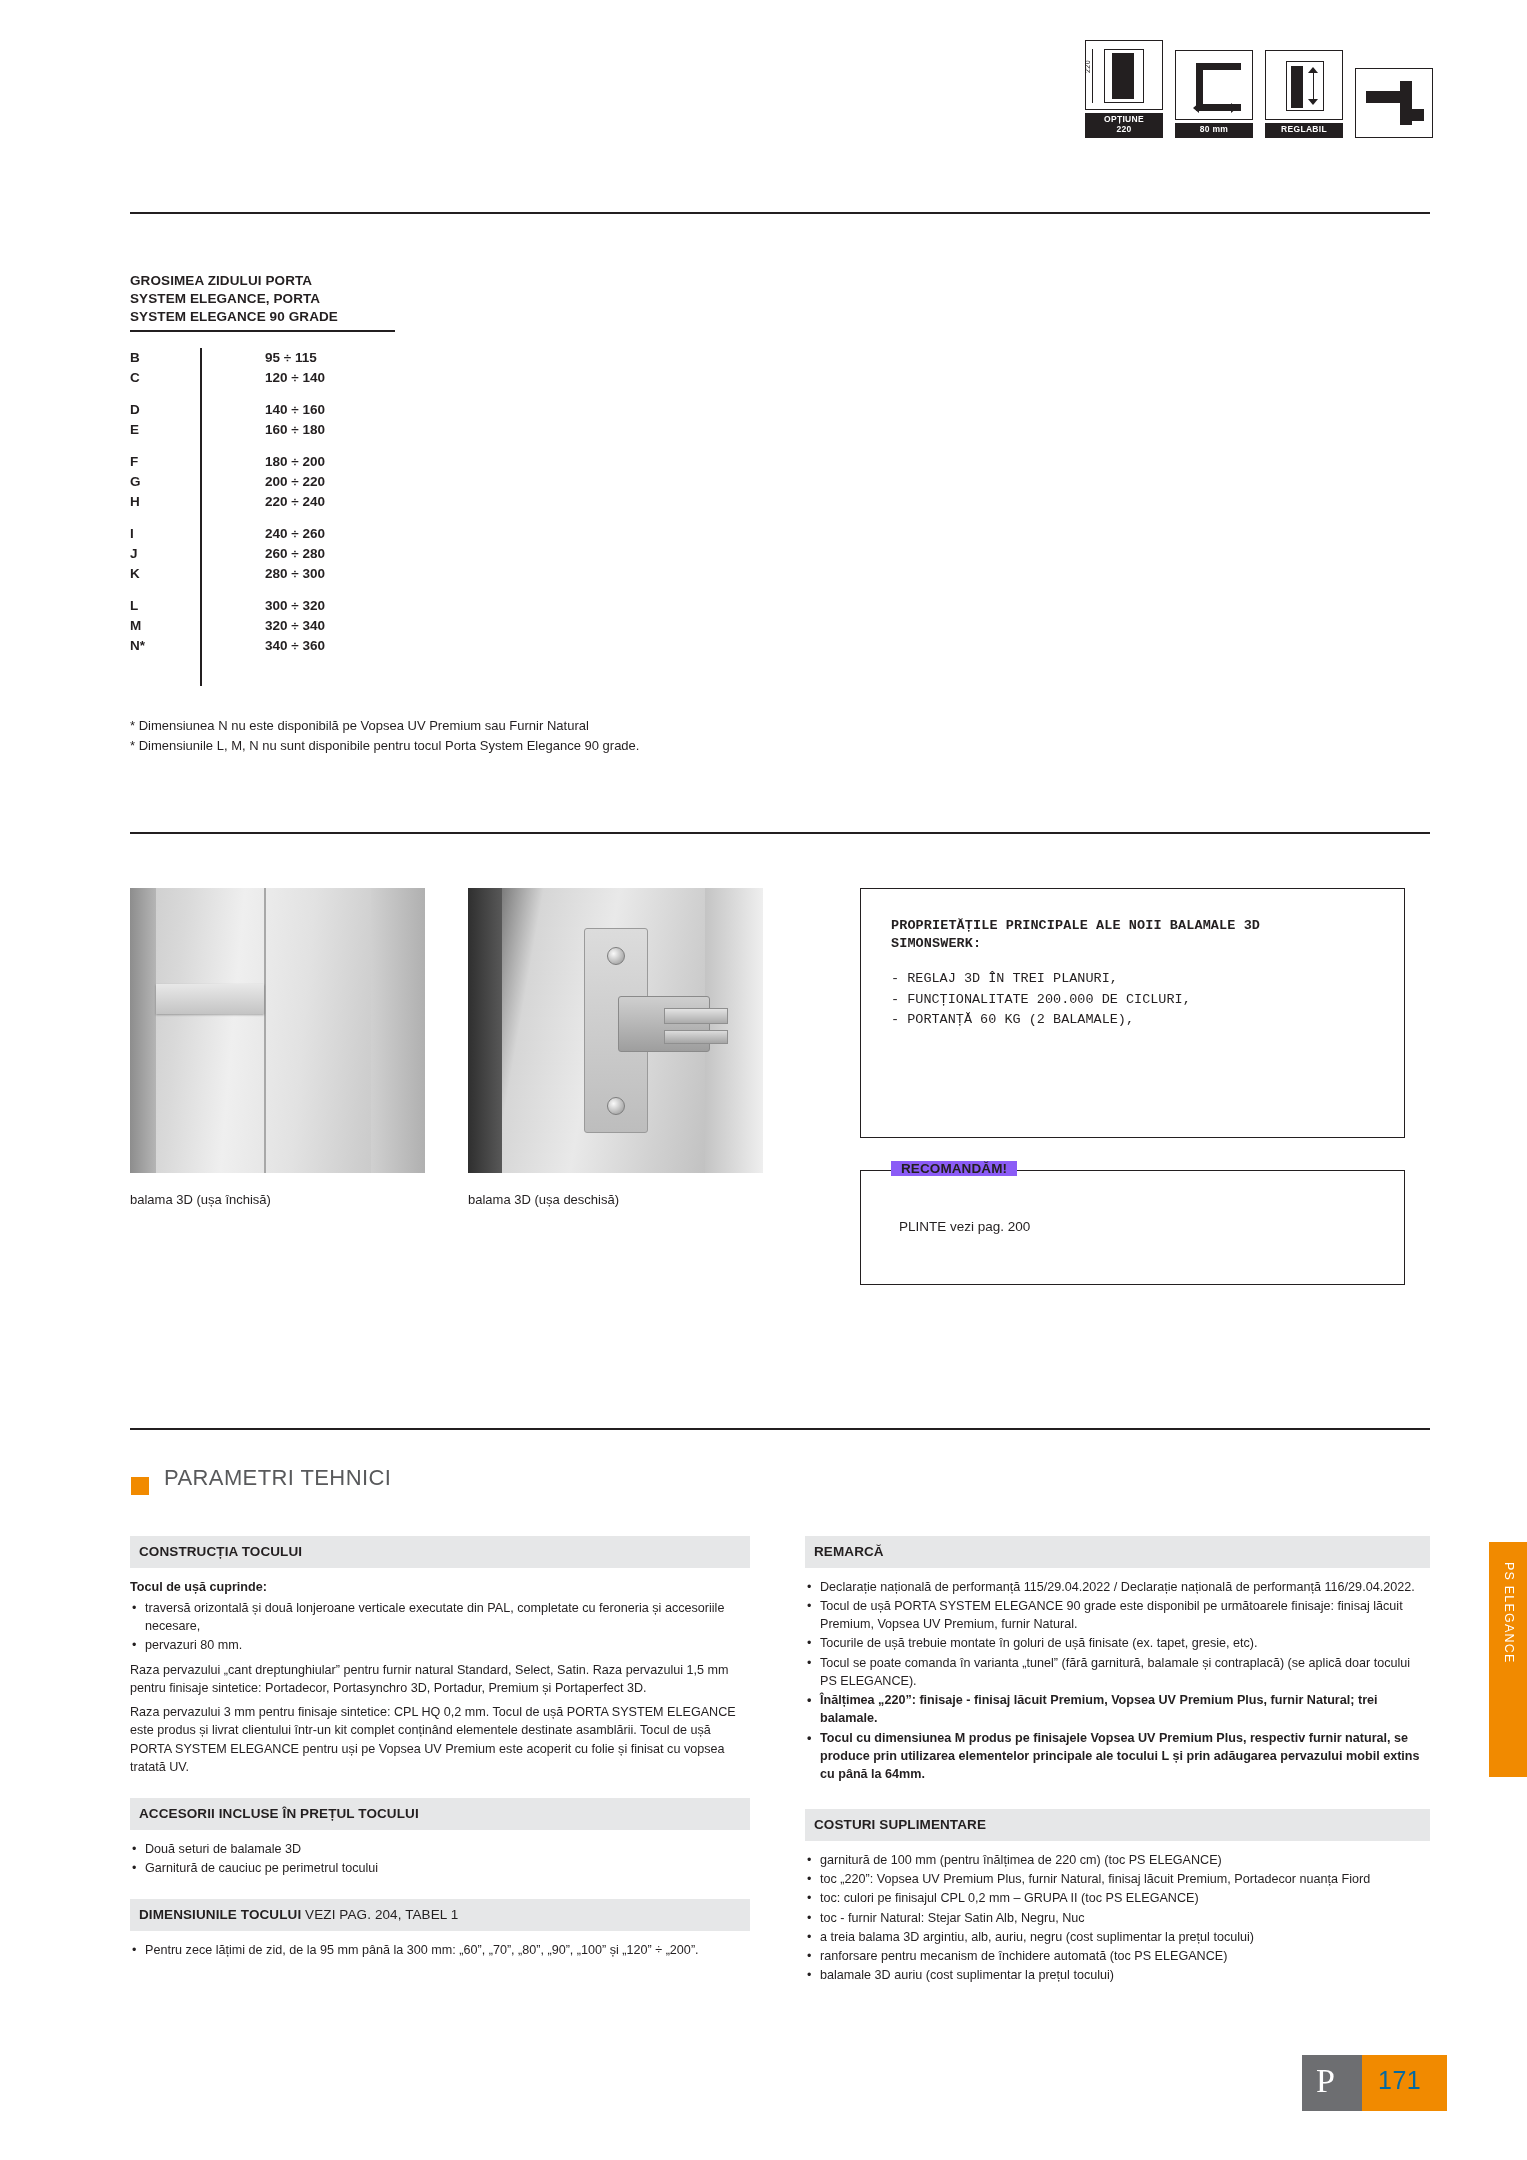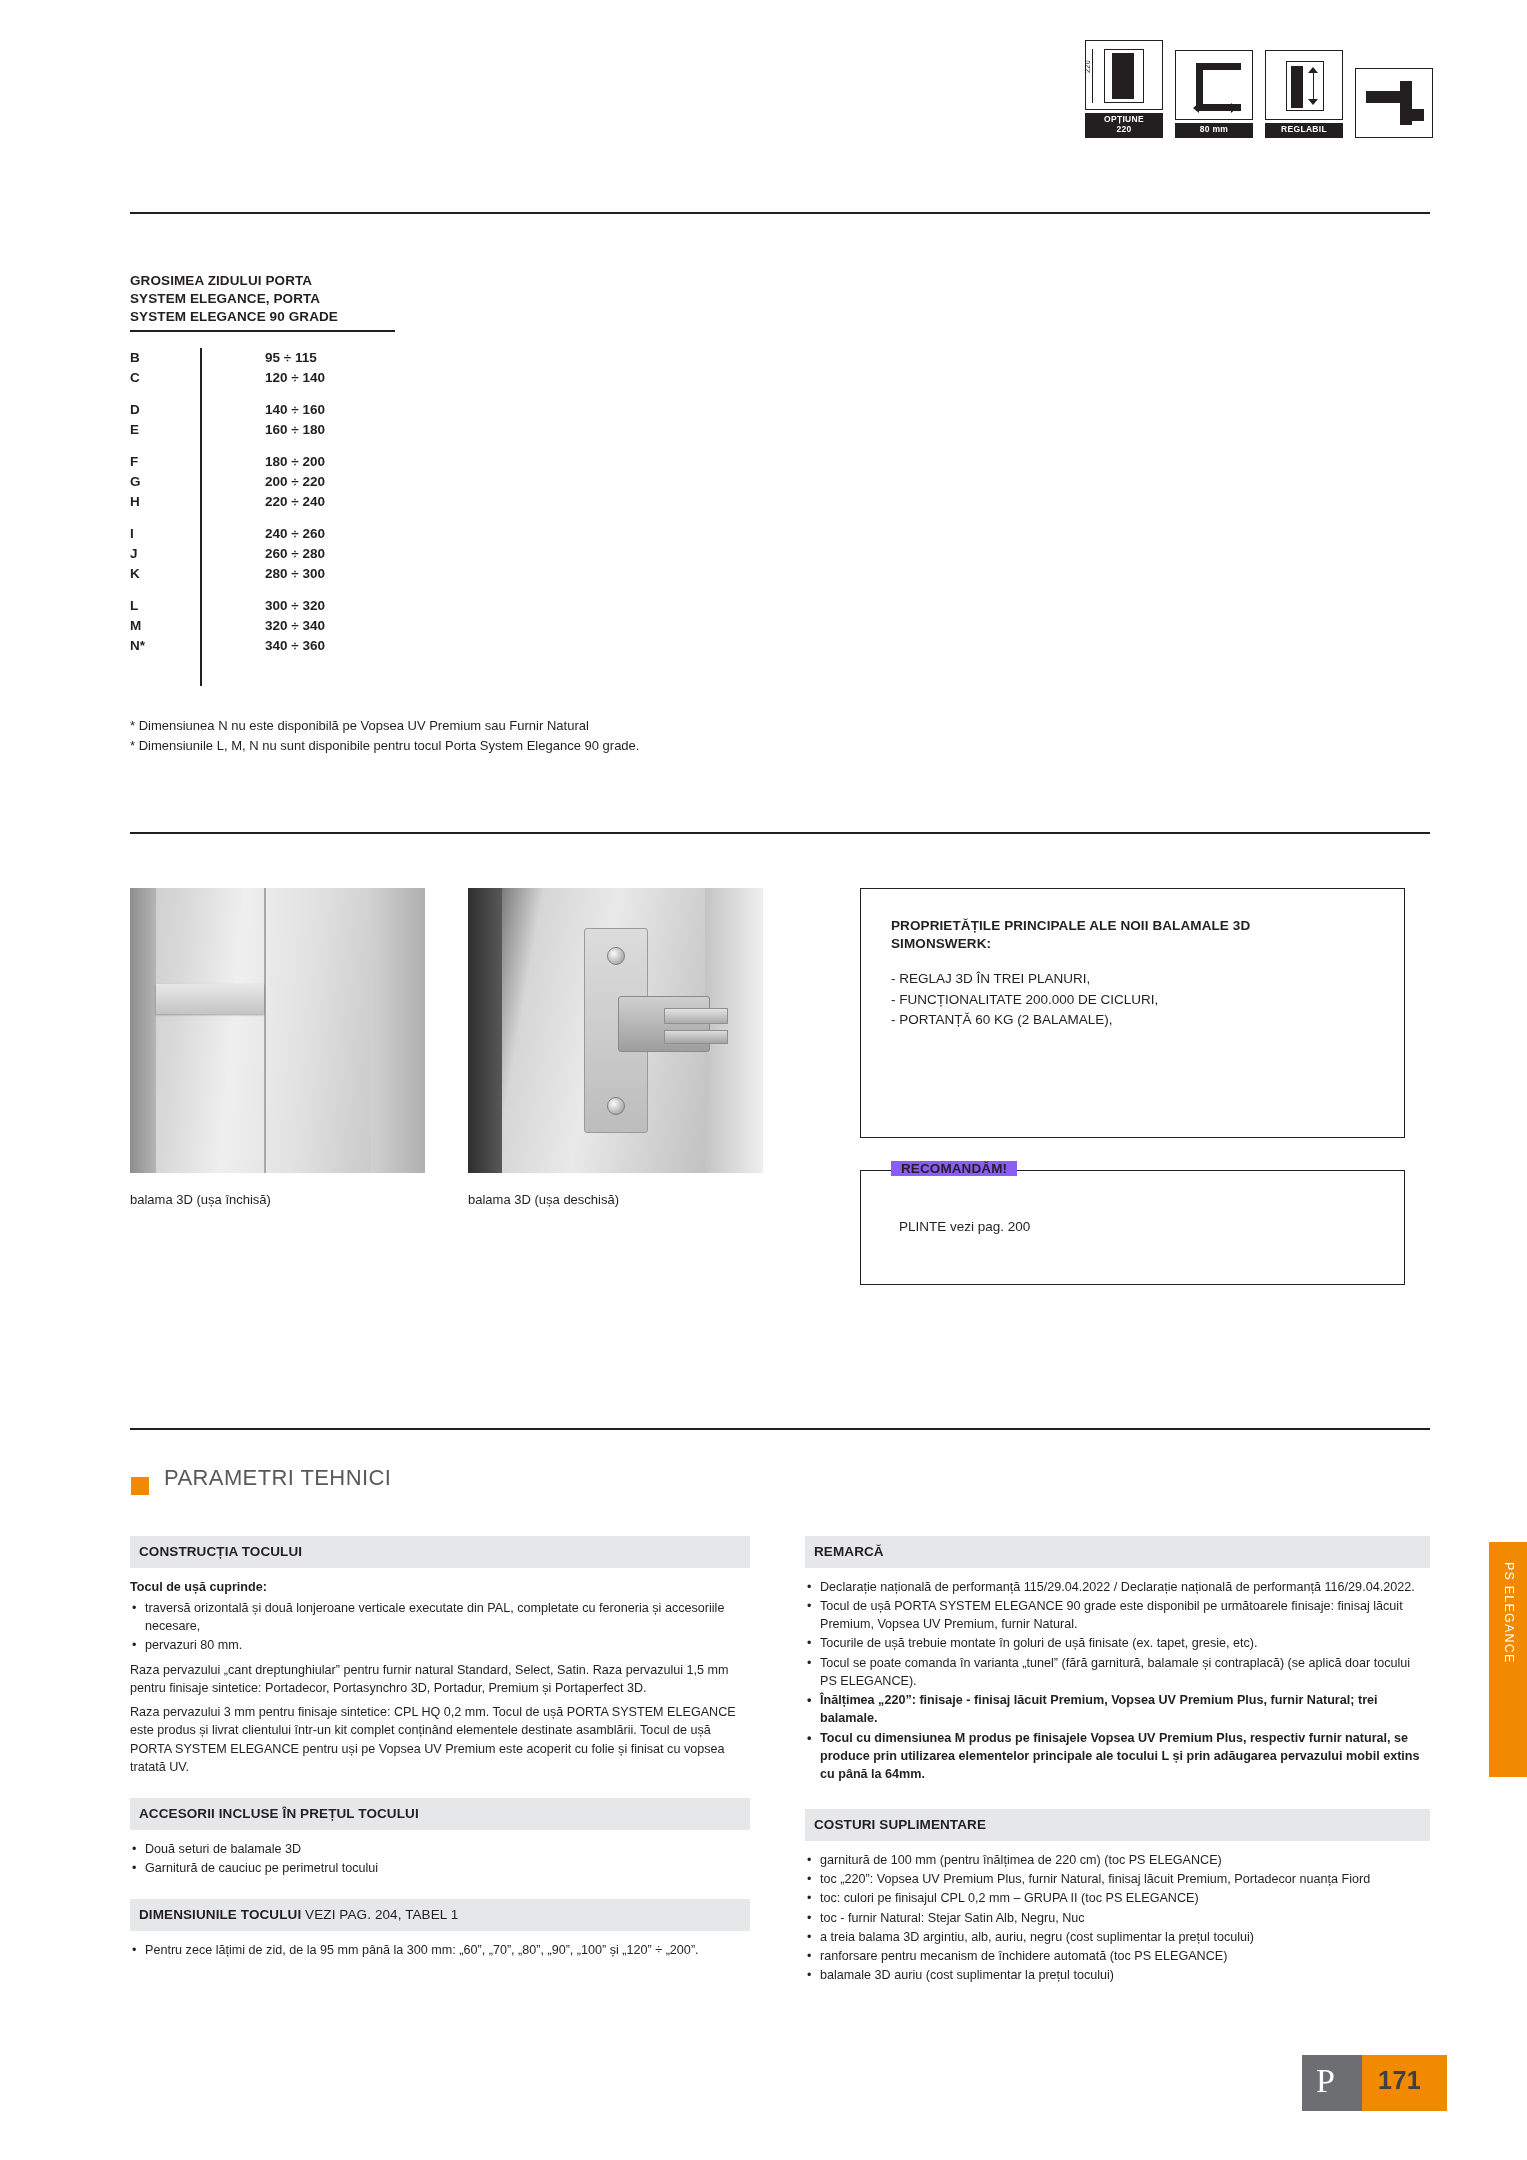--- a/index.html
+++ b/index.html
@@ -103,21 +103,21 @@
   .ph2-plate { position:absolute; left:116px; top:40px; width:64px; height:205px; background:linear-gradient(180deg,#dcdcdc,#bdbdbd); border:1px solid #9a9a9a; border-radius:3px; }
   .ph2-plate .scr { position:absolute; left:22px; width:18px; height:18px; border-radius:50%; background:radial-gradient(circle at 35% 35%,#fafafa,#8e8e8e); border:1px solid #7d7d7d; }
   .ph2-hinge { position:absolute; left:150px; top:108px; width:92px; height:56px; background:linear-gradient(180deg,#cfcfcf,#9e9e9e); border:1px solid #8a8a8a; border-radius:3px; }
   .ph2-arm { position:absolute; left:196px; top:120px; width:64px; height:16px; background:linear-gradient(180deg,#e3e3e3,#ababab); border:1px solid #8f8f8f; }
   .ph2-arm2 { position:absolute; left:196px; top:142px; width:64px; height:14px; background:linear-gradient(180deg,#dcdcdc,#a5a5a5); border:1px solid #8f8f8f; }
   .ph2-right { position:absolute; right:0; top:0; width:58px; height:100%; background:linear-gradient(90deg,#c4c4c4,#efefef); }
 
   
   .infobox {
     position:absolute; left:860px; top:888px; width:545px; height:250px;
-    border:1.5px solid #231f20; padding:28px 30px 0 30px;
+    border:1.5px solid #231f20; padding:28px 30px 0 30px;font-family:Liberation Mono, monospace;
   }
   .infobox h4 { margin:0 0 16px 0; font-size:13.5px; font-weight:bold; line-height:1.35; letter-spacing:.1px; }
   .infobox ul { margin:0; padding:0; list-style:none; font-size:13.5px; line-height:1.5; }
   .infobox li { padding-left:0; }
   .infobox li .sub { padding-left:11px; display:block; }
 
   .recbox {
     position:absolute; left:860px; top:1170px; width:545px; height:115px;
     border:1.5px solid #231f20;
   }
@@ -158,21 +158,21 @@
   .sidetab span {
     position:absolute; color:#fff; font-size:12.5px; letter-spacing:1.2px;
     transform:rotate(90deg); transform-origin:left top;
     left:27px; top:20px; white-space:nowrap;
   }
 
   
   .foot-grey { position:absolute; left:1302px; top:2055px; width:60px; height:56px; background:#6d6e71; }
   .foot-p { position:absolute; left:1316px; top:2062px; font-size:34px; color:#fff; font-family:"Liberation Serif", serif; }
   .foot-orange { position:absolute; left:1362px; top:2055px; width:85px; height:56px; background:#f18a00; }
-  .foot-num { position:absolute; left:1378px; top:2066px; font-size:25px; color:#404040; font-weight:bold; letter-spacing:.5px; }
+  .foot-num { position:absolute; left:1378px; top:2066px; font-size:25px; color:#0369a1; font-weight:normal; letter-spacing:.5px; }
 </style>
 </head>
 <body>
 
 <div class="page">
 
   <div class="icon-strip">
 
     <div class="icon-box">
       <div class="icon-frame">

